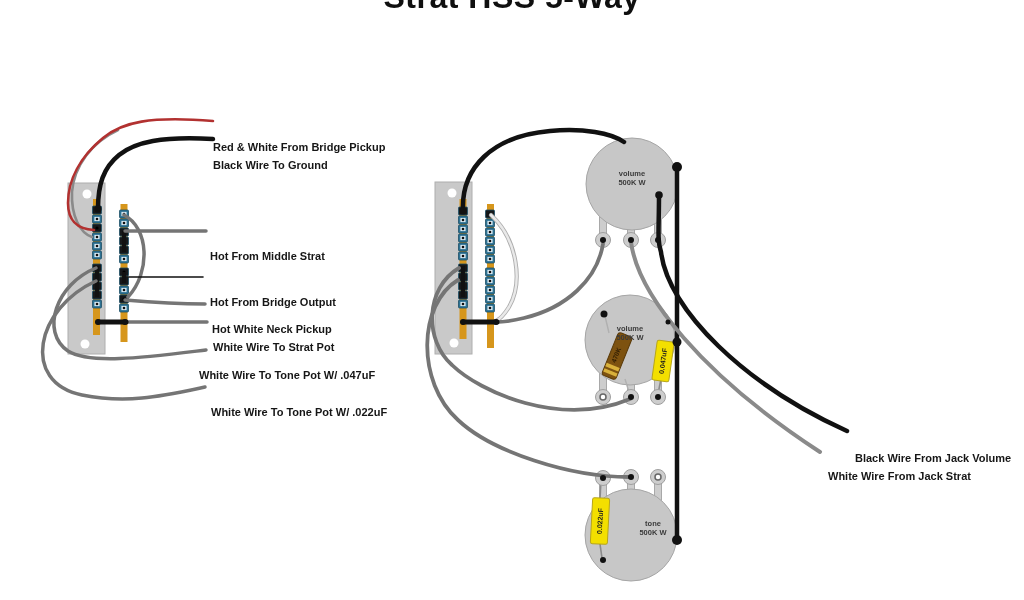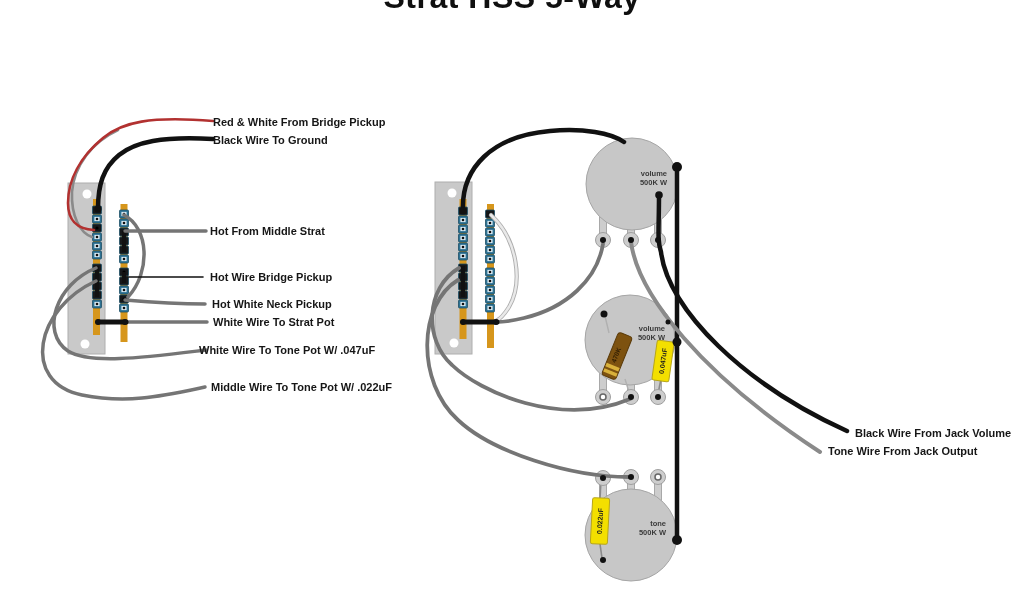--- a/index.html
+++ b/index.html
@@ -2,22 +2,22 @@
 <html><head>
 <meta charset="utf-8">
 <style>
   html,body{margin:0;padding:0;background:#fff;}
   #canvas{position:relative;width:1024px;height:600px;background:#fff;overflow:hidden;
           font-family:"Liberation Sans",sans-serif;}
   svg{position:absolute;left:0;top:0;}
   .title{position:absolute;top:-21px;left:0;width:100%;text-align:center;
          font:800 32px "Liberation Sans",sans-serif;color:#0f0f0f;letter-spacing:.5px;}
   .lbl{position:absolute;font:bold 11px "Liberation Sans",sans-serif;color:#161616;
-       white-space:nowrap;transform:translateY(-50%);}
-  .potlbl{position:absolute;width:70px;text-align:right;
+       white-space:nowrap;transform:translateY(-50%);margin-top:25px;}
+  .potlbl{position:absolute;width:70px;text-align:center;
           font:bold 7.5px "Liberation Sans",sans-serif;color:#3a3a3a;line-height:9px;
           transform:translate(-50%,-50%);}
   .vtext{position:absolute;font:bold 7px "Liberation Sans",sans-serif;color:#1d1d1d;
          white-space:nowrap;}
   .cap047t{transform:translate(-50%,-50%) rotate(-82deg);}
   .cap022t{transform:translate(-50%,-50%) rotate(-87deg);}
   .rest{transform:translate(-50%,-50%) rotate(-68deg);color:#2f1c02;font-size:6.5px;}
 </style>
 </head>
 <body>
@@ -206,37 +206,37 @@
       <circle cx="603" cy="397" r="3" fill="#fff" stroke="#666" stroke-width="1.5"></circle>
       <circle cx="658" cy="477" r="3" fill="#fff" stroke="#666" stroke-width="1.5"></circle>
     </g>
   </svg>
 
   <div class="title">Strat HSS 5-Way</div>
 
   <div class="lbl" style="left:213px;top:122px">Red &amp; White From Bridge Pickup</div>
   <div class="lbl" style="left:213px;top:140px">Black Wire To Ground</div>
   <div class="lbl" style="left:210px;top:231px">Hot From Middle Strat</div>
-  <div class="lbl" style="left:210px;top:277px">Hot Wire Bridge Pickup</div>
+  <div class="lbl" style="left:210px;top:277px">Hot From Bridge Output</div>
   <div class="lbl" style="left:212px;top:304px">Hot White Neck Pickup</div>
   <div class="lbl" style="left:213px;top:322px">White Wire To Strat Pot</div>
   <div class="lbl" style="left:199px;top:350px">White Wire To Tone Pot W/ .047uF</div>
-  <div class="lbl" style="left:211px;top:387px">Middle Wire To Tone Pot W/ .022uF</div>
+  <div class="lbl" style="left:211px;top:387px">White Wire To Tone Pot W/ .022uF</div>
   <div class="lbl" style="left:855px;top:433px">Black Wire From Jack Volume</div>
-  <div class="lbl" style="left:828px;top:451px">Tone Wire From Jack Output</div>
+  <div class="lbl" style="left:828px;top:451px">White Wire From Jack Strat</div>
 
   <div class="potlbl" style="left:632px;top:178px">
     <div>volume</div>
     <div>500K W</div>
   </div>
   <div class="potlbl" style="left:630px;top:333px">
     <div>volume</div>
     <div>500K W</div>
   </div>
-  <div class="potlbl" style="left:631px;top:528px">
+  <div class="potlbl" style="left:653px;top:528px">
     <div>tone</div>
     <div>500K W</div>
   </div>
 
   <div class="vtext rest" style="left:616px;top:355px">470K</div>
   <div class="vtext cap047t" style="left:663px;top:361px">0.047uF</div>
   <div class="vtext cap022t" style="left:600px;top:521px">0.022uF</div>
 </div>
 
 </body></html>

